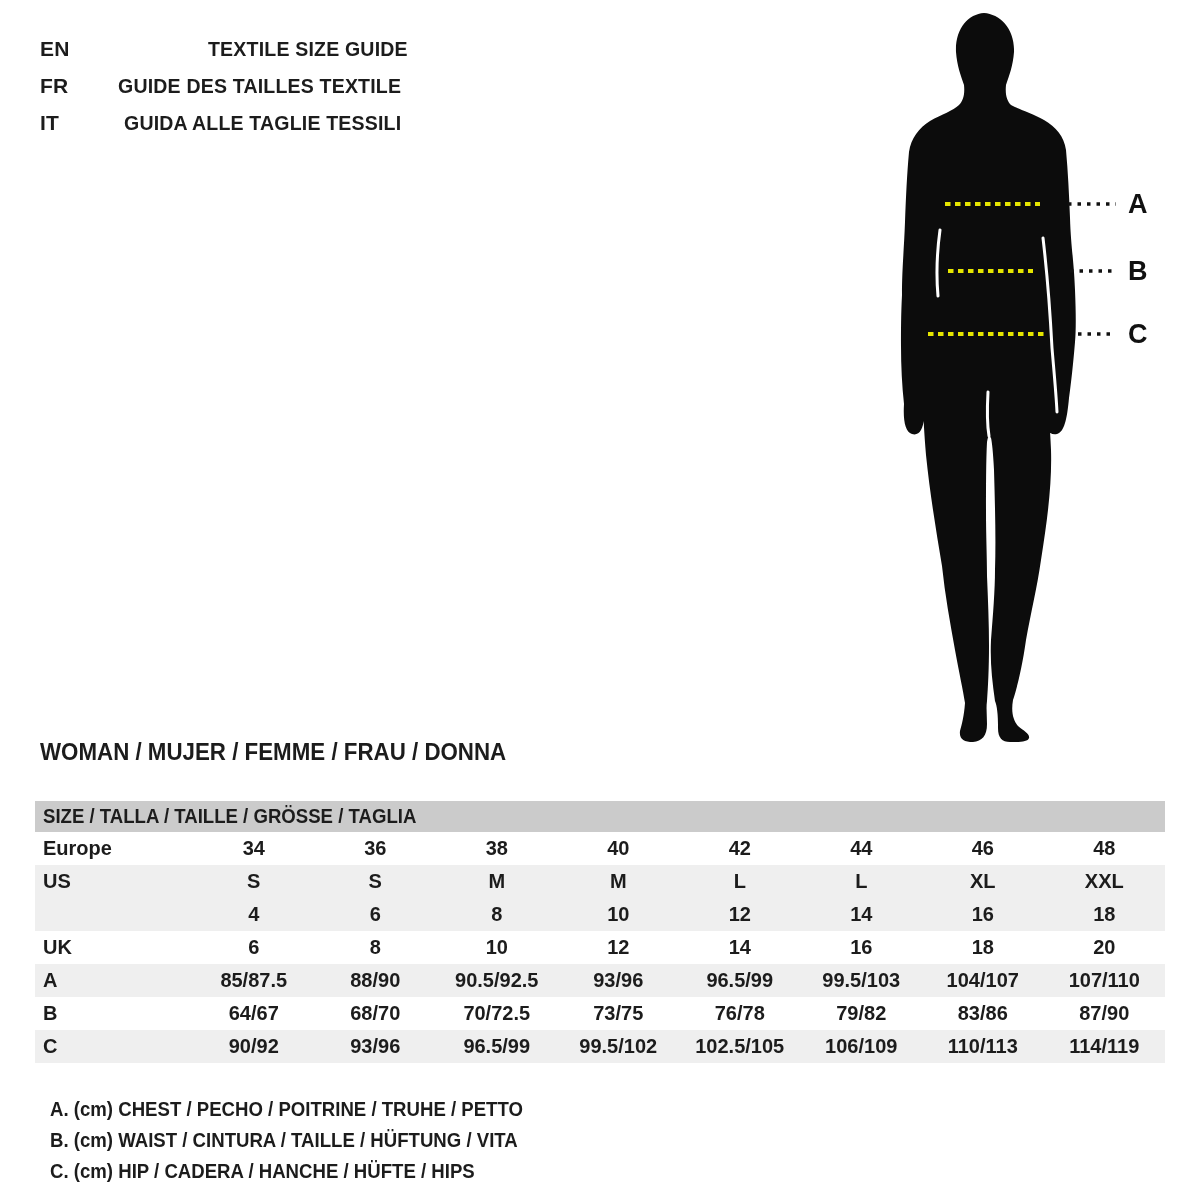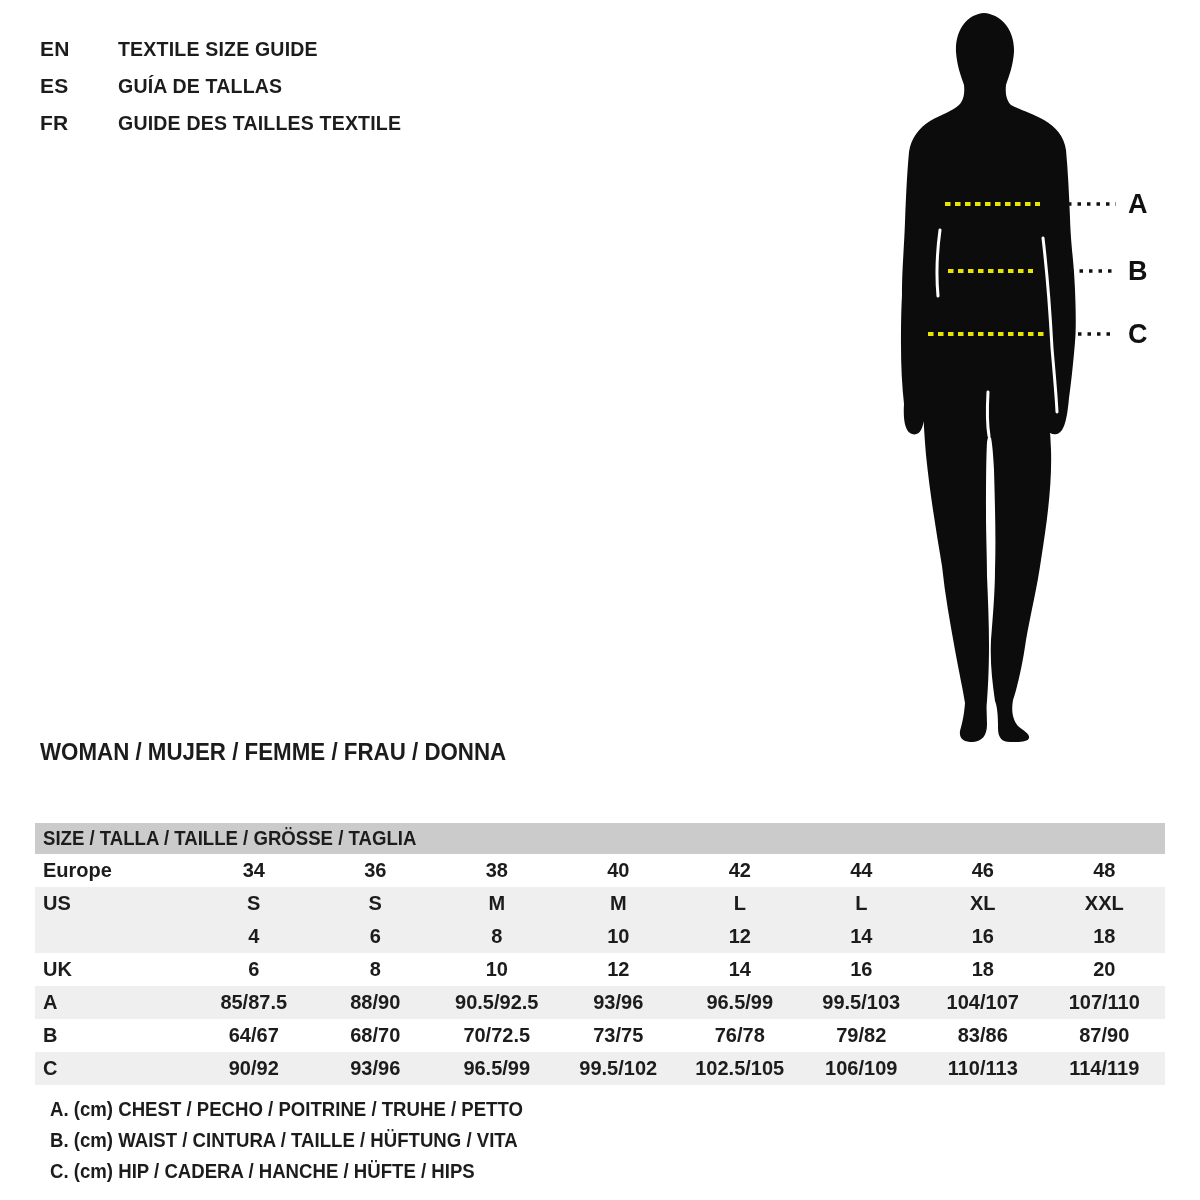--- a/index.html
+++ b/index.html
@@ -12,37 +12,37 @@
   *{margin:0;padding:0;box-sizing:border-box;}
   html,body{background:#ffffff;}
   body{
     width:1200px;height:1200px;position:relative;overflow:hidden;
     font-family:"Liberation Sans",sans-serif;color:var(--text-color);
   }
   .cond{display:inline-block;transform:scaleX(0.93);transform-origin:0 50%;white-space:nowrap;}
 
   
   .lang-list{position:absolute;left:40px;top:30px;}
-  .lang-row{display:flex;height:37px;align-items:center;font-weight:700;font-size:21px;letter-spacing:0.2px;}
+  .lang-row{display:flex;height:37px;align-items:center;font-weight:700;font-size:21px;letter-spacing:0.2px;justify-content:space-between;}
   .lang-code{width:78px;flex:0 0 78px;}
   .lang-text{white-space:nowrap;}
 
   
   .figure{position:absolute;left:860px;top:0px;width:340px;height:760px;}
   .figure .body{fill:var(--silhouette-black);}
   .figure .gap{fill:none;stroke:#ffffff;stroke-width:3;stroke-linecap:round;}
   .figure .ydash{stroke:var(--accent-yellow);stroke-width:4;stroke-dasharray:5.5 4.5;}
   .figure .bdots{stroke:#111111;stroke-width:3.5;stroke-dasharray:3.5 6;}
   .figure .mlabel{font-family:"Liberation Sans",sans-serif;font-size:27px;font-weight:700;fill:#111111;}
 
   
   .section-title{position:absolute;left:40px;top:738px;font-size:24px;font-weight:700;white-space:nowrap;}
 
   
-  .size-table{position:absolute;left:35px;top:823px;width:1130px;font-size:20px;font-weight:700;}
+  .size-table{position:absolute;left:35px;top:801px;width:1130px;font-size:20px;font-weight:700;}
   .t-header{height:31px;line-height:31px;background:var(--table-header-gray);padding-left:8px;white-space:nowrap;}
   .t-row{display:flex;height:33px;align-items:center;}
   .t-row.shade{background:var(--row-stripe-gray);}
   .t-label{flex:0 0 158px;padding-left:8px;}
   .t-cell{flex:1 1 0;text-align:center;}
 
   
   .legend{position:absolute;left:40px;top:1094px;margin-left:10px;}
   .legend-line{height:31px;line-height:31px;font-size:20px;font-weight:700;white-space:nowrap;display:block;}
 </style>
@@ -50,26 +50,26 @@
 <body>
 
 <div class="canvas">
 
   <div class="lang-list" id="lang-list">
       <div class="lang-row">
         <span class="lang-code">EN</span>
         <span class="lang-text cond">TEXTILE SIZE GUIDE</span>
       </div>
       <div class="lang-row">
-        <span class="lang-code">ES</span>
-        <span class="lang-text cond">GUÍA DE TALLAS</span>
-      </div>
-      <div class="lang-row">
         <span class="lang-code">FR</span>
         <span class="lang-text cond">GUIDE DES TAILLES TEXTILE</span>
+      </div>
+      <div class="lang-row">
+        <span class="lang-code">IT</span>
+        <span class="lang-text cond">GUIDA ALLE TAGLIE TESSILI</span>
       </div>
     </div>
 
   <svg class="figure" viewBox="0 0 340 760" aria-hidden="true">
     <path class="body" d="M124,13
       C140,14 155,29 154,52 C153,66 149,76 146,85 C145,95 147,101 151,105
       C160,110 172,113 184,120 C196,127 204,136 206,150
       C208,172 209,194 210,218 C211,248 214,262 215,290 C216,315 216,330 215,342
       C213,366 211,383 209,398 C207,420 204,432 197,434 C189,436 185,428 184,414
       C183,404 184,396 186,388 C188,404 190,424 191,450

